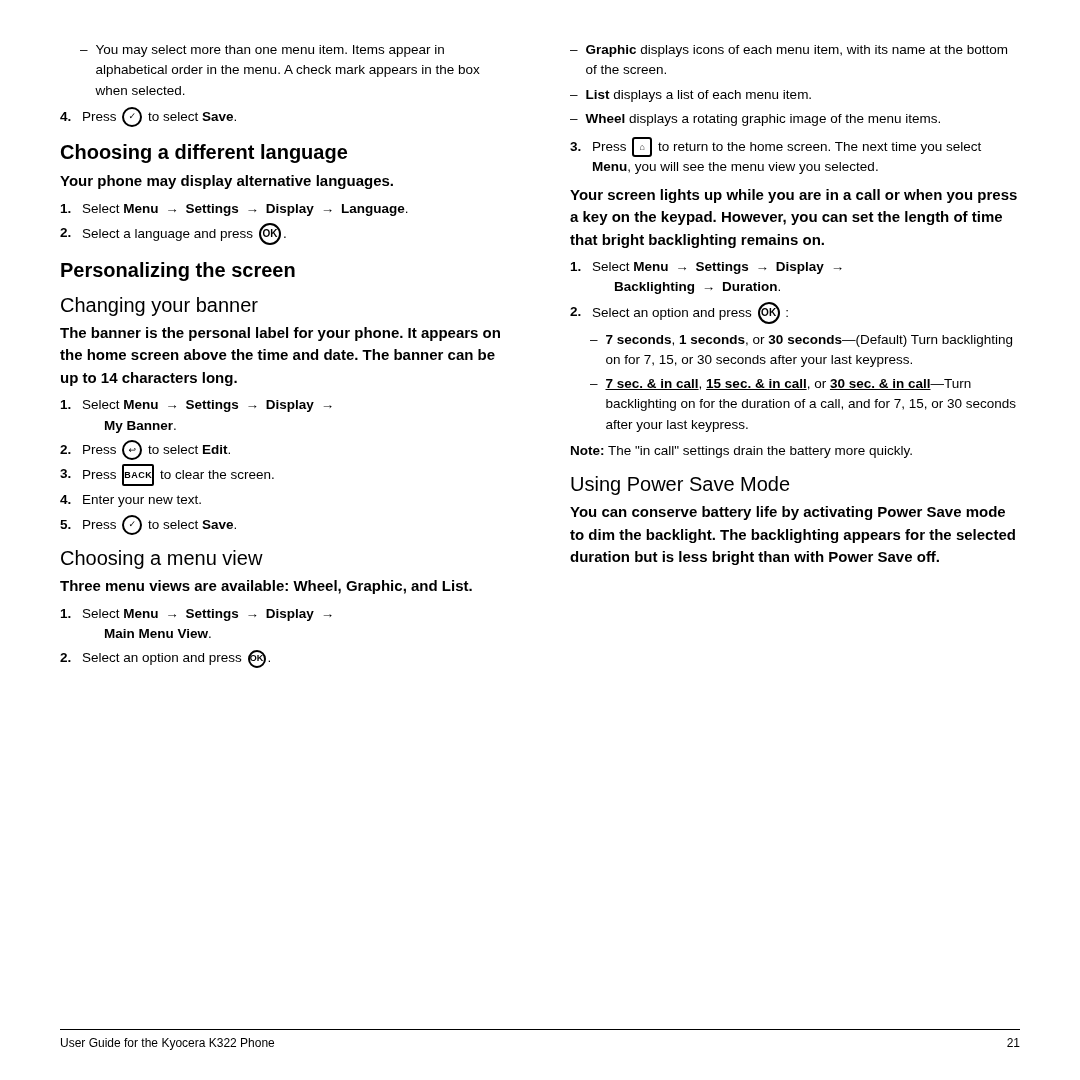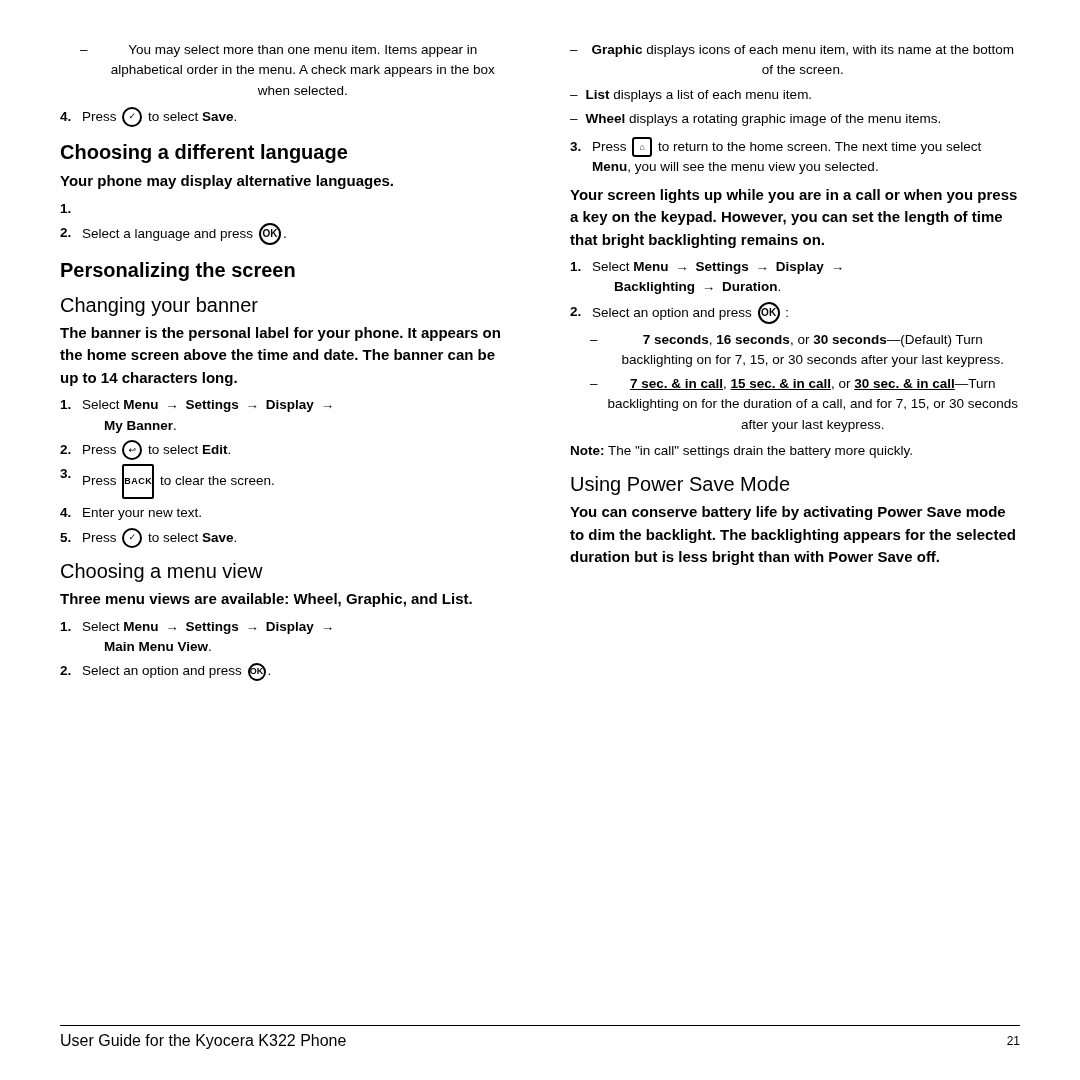--- a/index.html
+++ b/index.html
@@ -77,21 +77,20 @@
     .numbered-list li .num {
       font-weight: bold;
       min-width: 22px;
       flex-shrink: 0;
     }
 
     .bullet-list {
       list-style: none;
       padding: 0;
       margin: 0 0 6px 20px;
-      text-align: center;
     }
 
     .bullet-list li {
       font-size: 13.5px;
       line-height: 1.5;
       margin-bottom: 4px;
       display: flex;
       align-items: flex-start;
     }
 
@@ -158,21 +157,21 @@
       font-size: 9px;
       vertical-align: middle;
       margin: 0 2px;
     }
 
     .icon-back {
       display: inline-flex;
       align-items: center;
       justify-content: center;
       width: 32px;
-      height: 35px;
+      height: 22px;
       border: 2px solid #000;
       font-size: 9px;
       font-weight: bold;
       vertical-align: middle;
       margin: 0 2px;
       letter-spacing: 0.5px;
       border-radius: 2px;
     }
 
     .icon-home {
@@ -195,21 +194,21 @@
     .footer-line {
       border-top: 1px solid #000;
       margin-top: 10px;
       padding-top: 6px;
       display: flex;
       justify-content: space-between;
       align-items: center;
     }
 
     .footer-text {
-      font-size: 16px;
+      font-size: 12px;
     }
 
     .footer-page {
       font-size: 12px;
     }
 
     .note-text {
       font-size: 13.5px;
       line-height: 1.5;
       margin-bottom: 6px;
@@ -239,20 +238,21 @@
           <span>Press <span class="icon-save" style="display:inline-flex;width:20px;height:20px;border-radius:50%;border:2px solid #000;font-size:9px;vertical-align:middle;margin:0 2px;align-items:center;justify-content:center;">✓</span> to select <span class="bold">Save</span>.</span>
         </li>
       </ul>
 
       <div>
         <div class="section-heading">Choosing a different language</div>
         <p class="body-text">Your phone may display alternative languages.</p>
         <ul class="numbered-list">
           <li>
             <span class="num bold">1.</span>
+            <span>Select <span class="bold">Menu</span> <span class="arrow">→</span> <span class="bold">Settings</span> <span class="arrow">→</span> <span class="bold">Display</span> <span class="arrow">→</span> <span class="bold">Language</span>.</span>
           </li>
           <li>
             <span class="num bold">2.</span>
             <span>Select a language and press <span class="icon-ok">OK</span>.</span>
           </li>
         </ul>
       </div>
 
       <div>
         <div class="section-heading">Personalizing the screen</div>
@@ -330,21 +330,21 @@
             <span class="num bold">1.</span>
             <span>Select <span class="bold">Menu</span> <span class="arrow">→</span> <span class="bold">Settings</span> <span class="arrow">→</span> <span class="bold">Display</span> <span class="arrow">→</span><br><span style="padding-left:22px;display:block;"><span class="bold">Backlighting</span> <span class="arrow">→</span> <span class="bold">Duration</span>.</span></span>
           </li>
           <li>
             <span class="num bold">2.</span>
             <span>Select an option and press <span class="icon-ok">OK</span> :</span>
           </li>
         </ul>
         <ul class="bullet-list" style="margin-left: 20px;">
           <li>
-            <span><span class="bold">7 seconds</span>, <span class="bold">16 seconds</span>, or <span class="bold">30 seconds</span>—(Default) Turn backlighting on for 7, 15, or 30 seconds after your last keypress.</span>
+            <span><span class="bold">7 seconds</span>, <span class="bold">1 seconds</span>, or <span class="bold">30 seconds</span>—(Default) Turn backlighting on for 7, 15, or 30 seconds after your last keypress.</span>
           </li>
           <li>
             <span><span class="bold" style="text-decoration:underline;">7 sec. &amp; in call</span>, <span class="bold" style="text-decoration:underline;">15 sec. &amp; in call</span>, or <span class="bold" style="text-decoration:underline;">30 sec. &amp; in call</span>—Turn backlighting on for the duration of a call, and for 7, 15, or 30 seconds after your last keypress.</span>
           </li>
         </ul>
         <p class="note-text"><span class="note-label">Note:</span> The "in call" settings drain the battery more quickly.</p>
       </div>
 
       <div>
         <div class="sub-heading">Using Power Save Mode</div>

